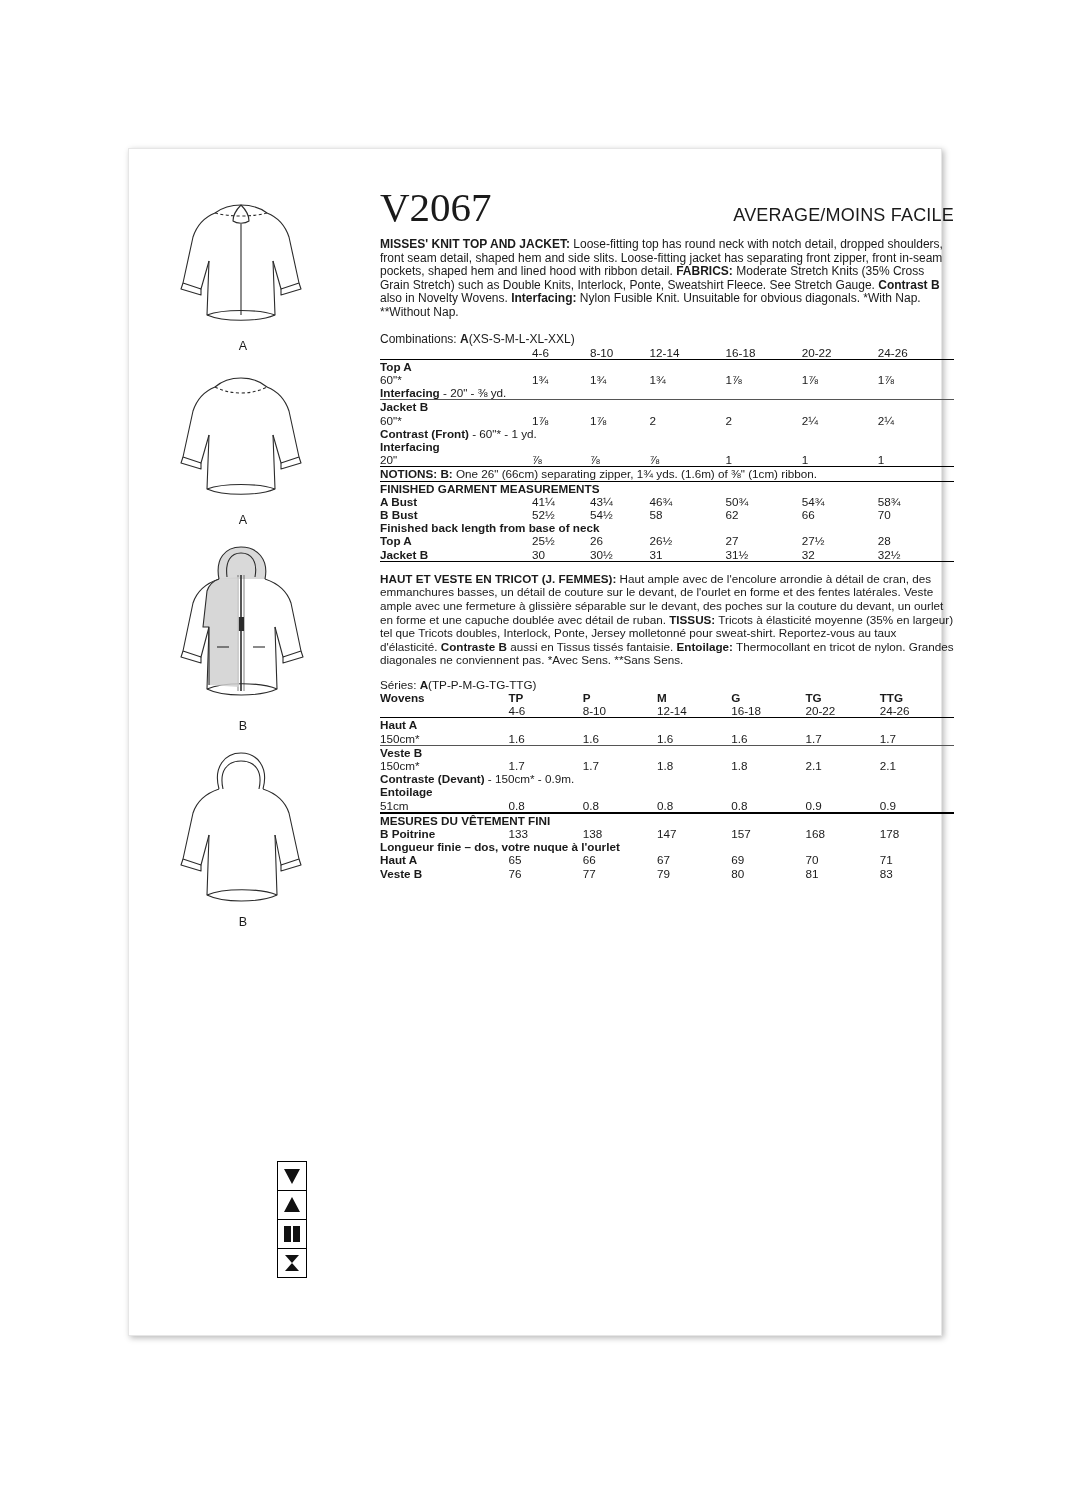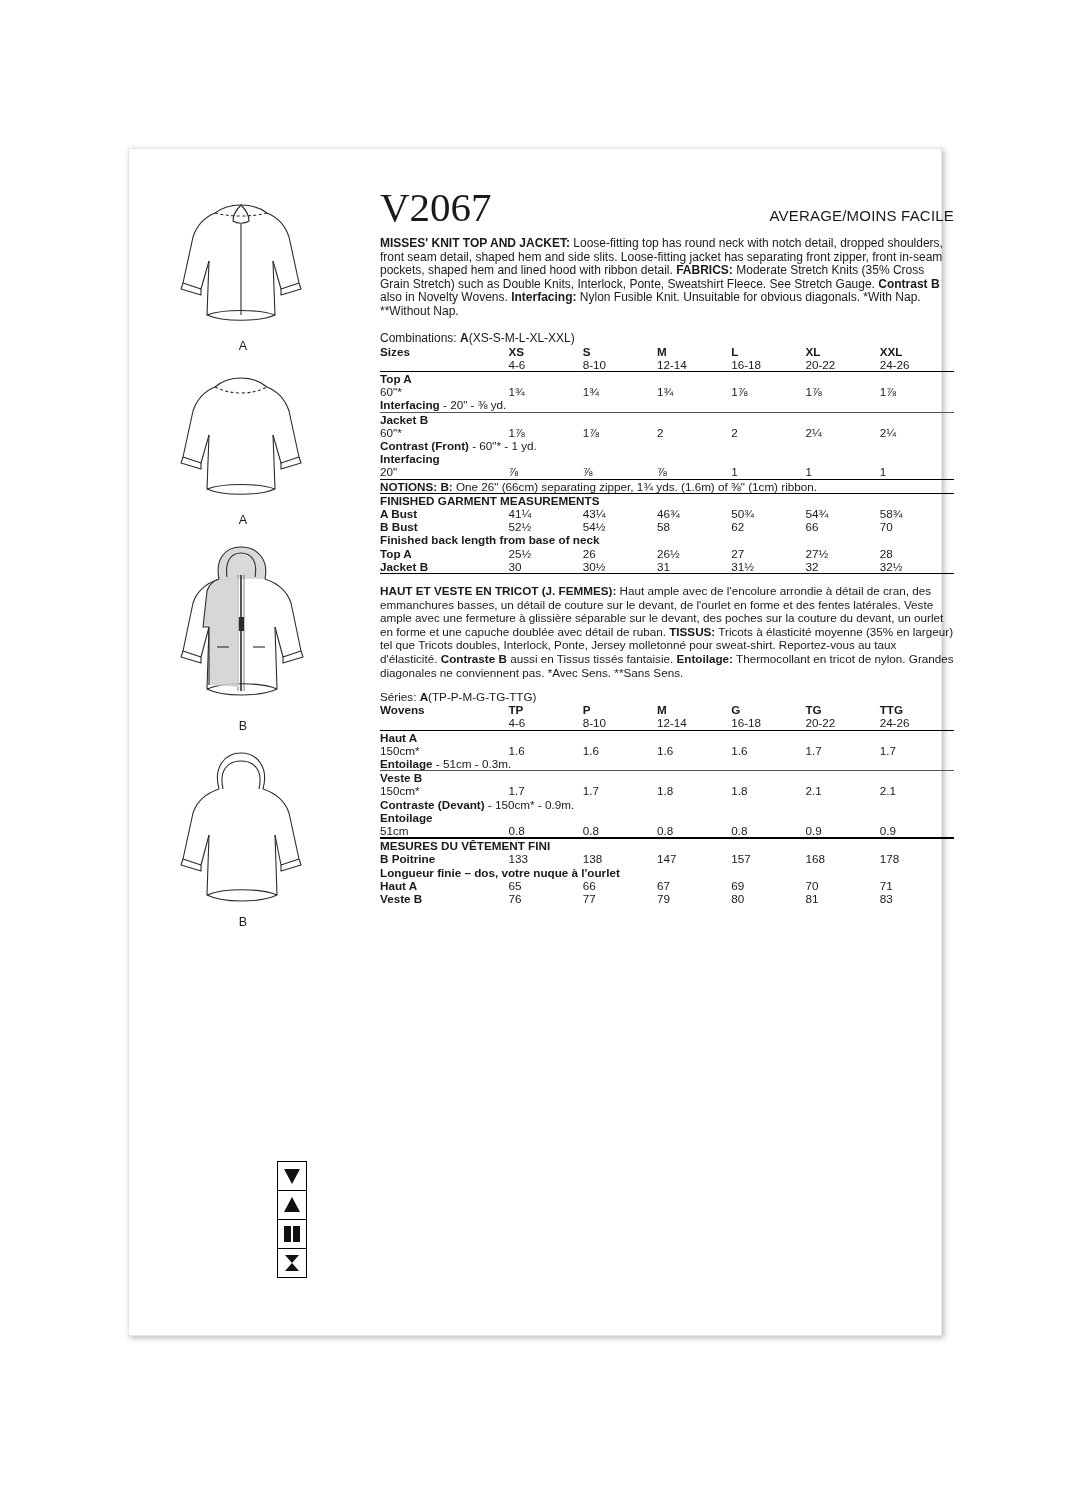--- a/index.html
+++ b/index.html
@@ -62,21 +62,21 @@
     align-items: baseline;
     justify-content: space-between;
   }
   .pattern-no {
     font-family: "Liberation Serif", serif;
     font-size: 41px;
     letter-spacing: 0px;
     line-height: 1;
   }
   .difficulty {
-    font-size: 15px;
+    font-size: 18px;
     letter-spacing: .2px;
     padding-bottom: 3px;
   }
   .desc {
     margin-top: 9px;
     font-size: 12px;
     line-height: 13.6px;
     text-align: left;
   }
   .desc b { font-weight: bold; }
@@ -256,29 +256,20 @@
     <div class="desc">
       <b>MISSES' KNIT TOP AND JACKET:</b><span> Loose-fitting top has round neck with notch detail, dropped shoulders, front seam detail, shaped hem and side slits. Loose-fitting jacket has separating front zipper, front in-seam pockets, shaped hem and lined hood with ribbon detail. </span><b>FABRICS:</b><span> Moderate Stretch Knits (35% Cross Grain Stretch) such as Double Knits, Interlock, Ponte, Sweatshirt Fleece. See Stretch Gauge. </span><b>Contrast B</b><span> also in Novelty Wovens. </span><b>Interfacing:</b><span> Nylon Fusible Knit. Unsuitable for obvious diagonals. *With Nap. **Without Nap.</span>
     </div>
 
     <div class="combos">
       <span>Combinations: </span><b>A</b><span>(XS-S-M-L-XL-XXL)</span>
     </div>
 
     <table class="sz">
       <tbody>
-            <tr>
-        <td class="c0 b">Sizes</td>
-        <td class="c1 b">XS</td>
-        <td class="c2 b">S</td>
-        <td class="c3 b">M</td>
-        <td class="c4 b">L</td>
-        <td class="c5 b">XL</td>
-        <td class="c6 b">XXL</td>
-      </tr>
       <tr>
         <td></td>
         <td>4-6</td>
         <td>8-10</td>
         <td>12-14</td>
         <td>16-18</td>
         <td>20-22</td>
         <td>24-26</td>
       </tr>
       <tr class="rule">
@@ -431,23 +422,20 @@
       </tr>
       <tr>
         <td>150cm*</td>
         <td>1.6</td>
         <td>1.6</td>
         <td>1.6</td>
         <td>1.6</td>
         <td>1.7</td>
         <td>1.7</td>
       </tr>
-      <tr>
-        <td colspan="7"><b>Entoilage</b><span> - 51cm - 0.3m.</span></td>
-      </tr>
       <tr class="rule rule-thin">
               <td colspan="7"></td>
             </tr>
 
       <tr>
         <td class="b">Veste B</td>
         <td colspan="6"></td>
       </tr>
       <tr>
         <td>150cm*</td>

